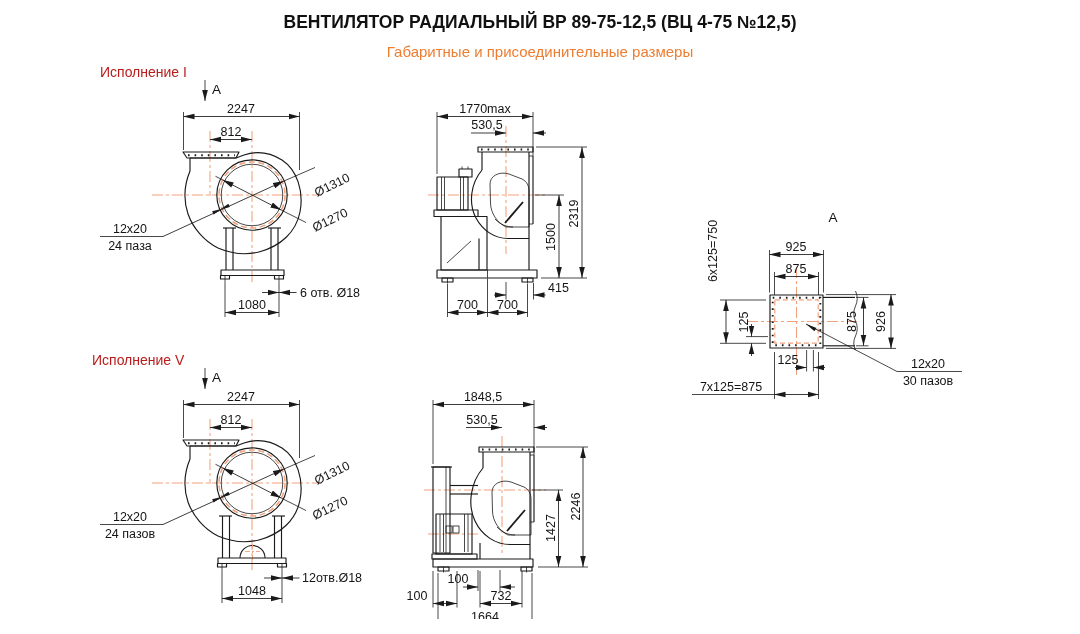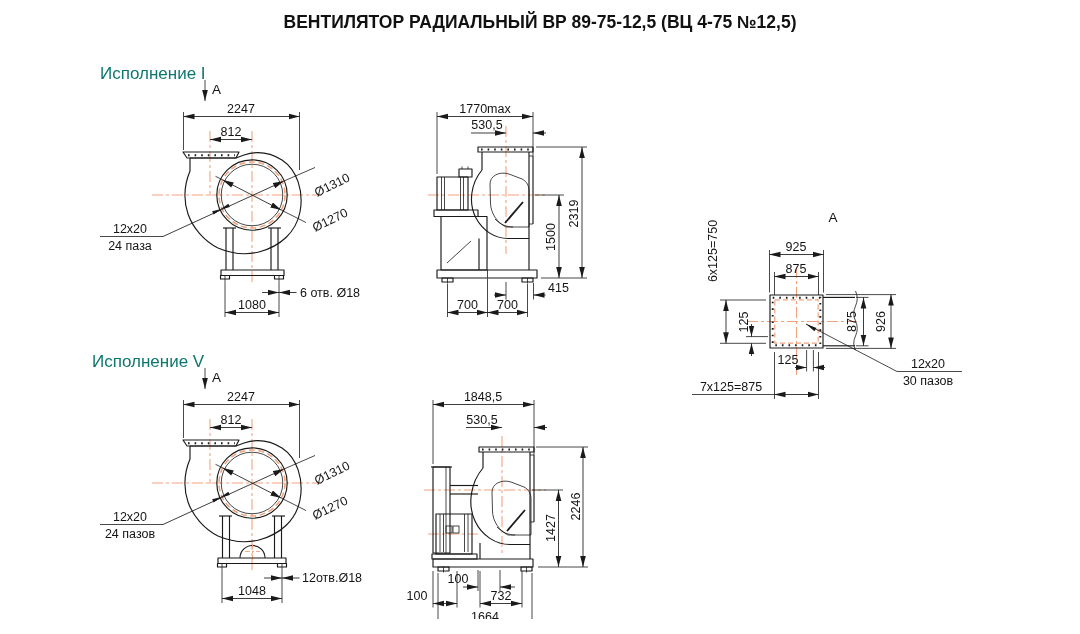--- a/index.html
+++ b/index.html
@@ -2,21 +2,21 @@
 <html><head>
 <meta charset="utf-8">
 <style>
   html,body{margin:0;padding:0;background:#fff;}
   #page{position:relative;width:1080px;height:619px;background:#fff;overflow:hidden;
         font-family:"Liberation Sans",sans-serif;}
   .hdr-title{position:absolute;left:0;top:12px;width:1080px;text-align:center;
         font-size:17.5px;font-weight:bold;color:#111;}
   .hdr-sub{position:absolute;left:0;top:43px;width:1080px;text-align:center;
         font-size:15px;color:#ED7D31;}
-  .exec-label{position:absolute;font-size:17px;color:#0f766e;}
+  .exec-label{position:absolute;font-size:14px;color:#b91c1c;}
   #exec1-label{left:100px;top:64px;}
   #exec5-label{left:92px;top:352px;}
   svg{position:absolute;left:0;top:0;}
   svg text{font-family:"Liberation Sans",sans-serif;font-size:12.5px;fill:#141414;}
   svg text.c{text-anchor:middle;}
   svg text.big{font-size:13.5px;}
   .o {fill:none;stroke:#1a1a1a;stroke-width:1.15;stroke-linejoin:round;}
   .t {fill:none;stroke:#1a1a1a;stroke-width:0.8;}
   .dm{fill:none;stroke:#1a1a1a;stroke-width:0.85;}
   .w2{fill:none;stroke:#1a1a1a;stroke-width:1.8;}
@@ -25,20 +25,21 @@
   .bc {fill:none;stroke:#F2A27C;stroke-width:1.5;stroke-dasharray:6 3.5;}
   .bc2{fill:none;stroke:#F2A27C;stroke-width:1.2;stroke-dasharray:5 3;}
   .tk {fill:none;stroke:#1a1a1a;stroke-width:1.9;stroke-dasharray:1.6 5;}
   .ah {fill:#1a1a1a;stroke:none;}
 </style>
 </head>
 <body>
 
 <div id="page">
   <div class="hdr-title">ВЕНТИЛЯТОР РАДИАЛЬНЫЙ ВР 89-75-12,5 (ВЦ 4-75 №12,5)</div>
+  <div class="hdr-sub">Габаритные и присоединительные размеры</div>
   <div id="exec1-label" class="exec-label">Исполнение I</div>
   <div id="exec5-label" class="exec-label">Исполнение V</div>
 
   <svg width="1080" height="634" viewBox="0 0 1080 634">
     <defs>
       <marker id="aE" markerUnits="userSpaceOnUse" markerWidth="12" markerHeight="8" refX="11" refY="3.5" orient="auto">
         <path d="M11,3.5 L0,0.7 L0,6.3 Z" fill="#1a1a1a"></path>
       </marker>
       <marker id="aS" markerUnits="userSpaceOnUse" markerWidth="12" markerHeight="8" refX="0" refY="3.5" orient="auto">
         <path d="M0,3.5 L11,0.7 L11,6.3 Z" fill="#1a1a1a"></path>

